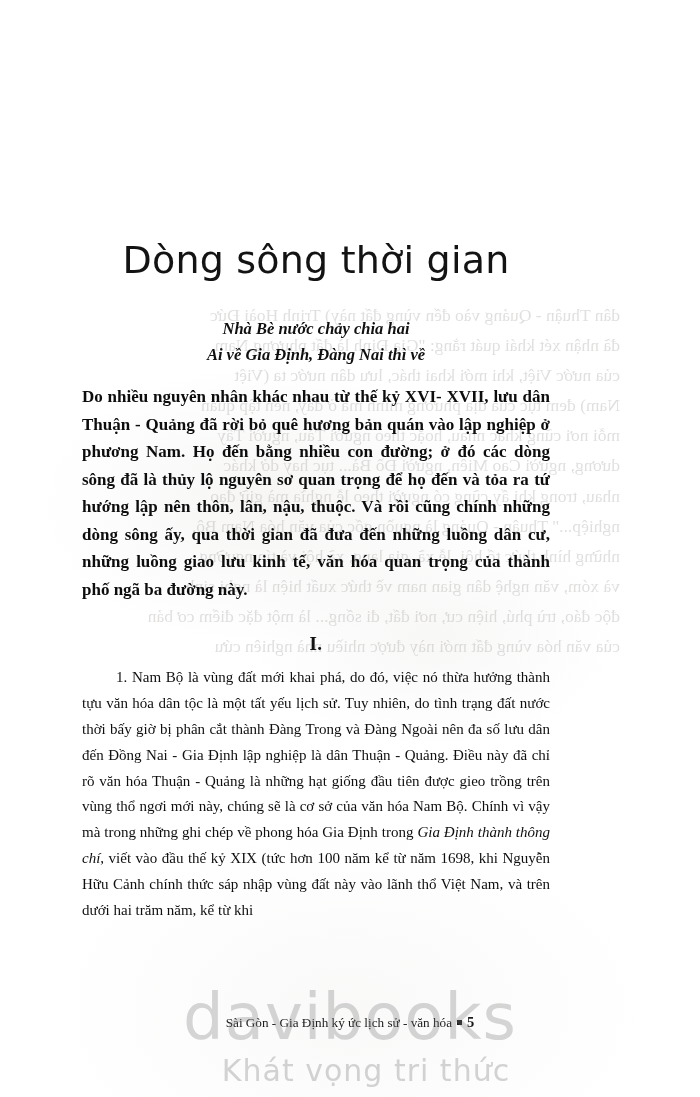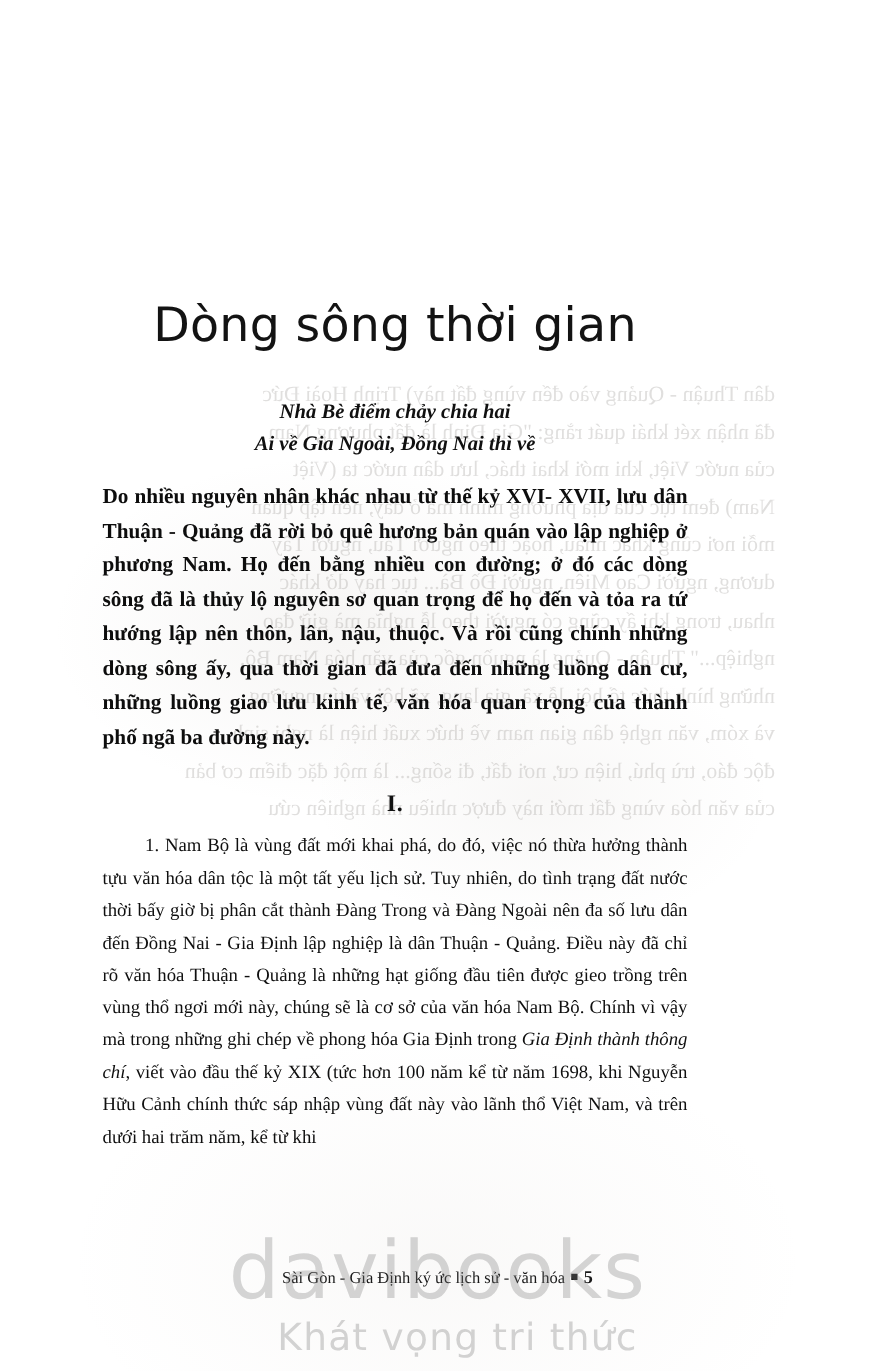--- a/index.html
+++ b/index.html
@@ -173,22 +173,22 @@
   <span class="bt-line">của văn hóa vùng đất mới này được nhiều nhà nghiên cứu</span>
 </div>
 
 <div class="page-texture"></div>
 
 <div class="page">
 
   <h1 class="doc-title">Dòng sông thời gian</h1>
 
   <div class="epigraph">
-    <span class="line">Nhà Bè điểm chảy chia hai</span>
-    <span class="line">Ai về Gia Ngoài, Đồng Nai thì về</span>
+    <span class="line">Nhà Bè nước chảy chia hai</span>
+    <span class="line">Ai về Gia Định, Đàng Nai thì về</span>
   </div>
 
   <p class="lead">Do nhiều nguyên nhân khác nhau từ thế kỷ XVI- XVII, lưu dân Thuận - Quảng đã rời bỏ quê hương bản quán vào lập nghiệp ở phương Nam. Họ đến bằng nhiều con đường; ở đó các dòng sông đã là thủy lộ nguyên sơ quan trọng để họ đến và tỏa ra tứ hướng lập nên thôn, lân, nậu, thuộc. Và rồi cũng chính những dòng sông ấy, qua thời gian đã đưa đến những luồng dân cư, những luồng giao lưu kinh tế, văn hóa quan trọng của thành phố ngã ba đường này.</p>
 
   <div class="section-num">I.</div>
 
   <p class="body-par"><span>1. Nam Bộ là vùng đất mới khai phá, do đó, việc nó thừa hưởng thành tựu văn hóa dân tộc là một tất yếu lịch sử. Tuy nhiên, do tình trạng đất nước thời bấy giờ bị phân cắt thành Đàng Trong và Đàng Ngoài nên đa số lưu dân đến Đồng Nai - Gia Định lập nghiệp là dân Thuận - Quảng. Điều này đã chỉ rõ văn hóa Thuận - Quảng là những hạt giống đầu tiên được gieo trồng trên vùng thổ ngơi mới này, chúng sẽ là cơ sở của văn hóa Nam Bộ. Chính vì vậy mà trong những ghi chép về phong hóa Gia Định trong </span><i>Gia Định thành thông chí</i><span>, viết vào đầu thế kỷ XIX (tức hơn 100 năm kể từ năm 1698, khi Nguyễn Hữu Cảnh chính thức sáp nhập vùng đất này vào lãnh thổ Việt Nam, và trên dưới hai trăm năm, kể từ khi</span></p>
 
 </div>
 

